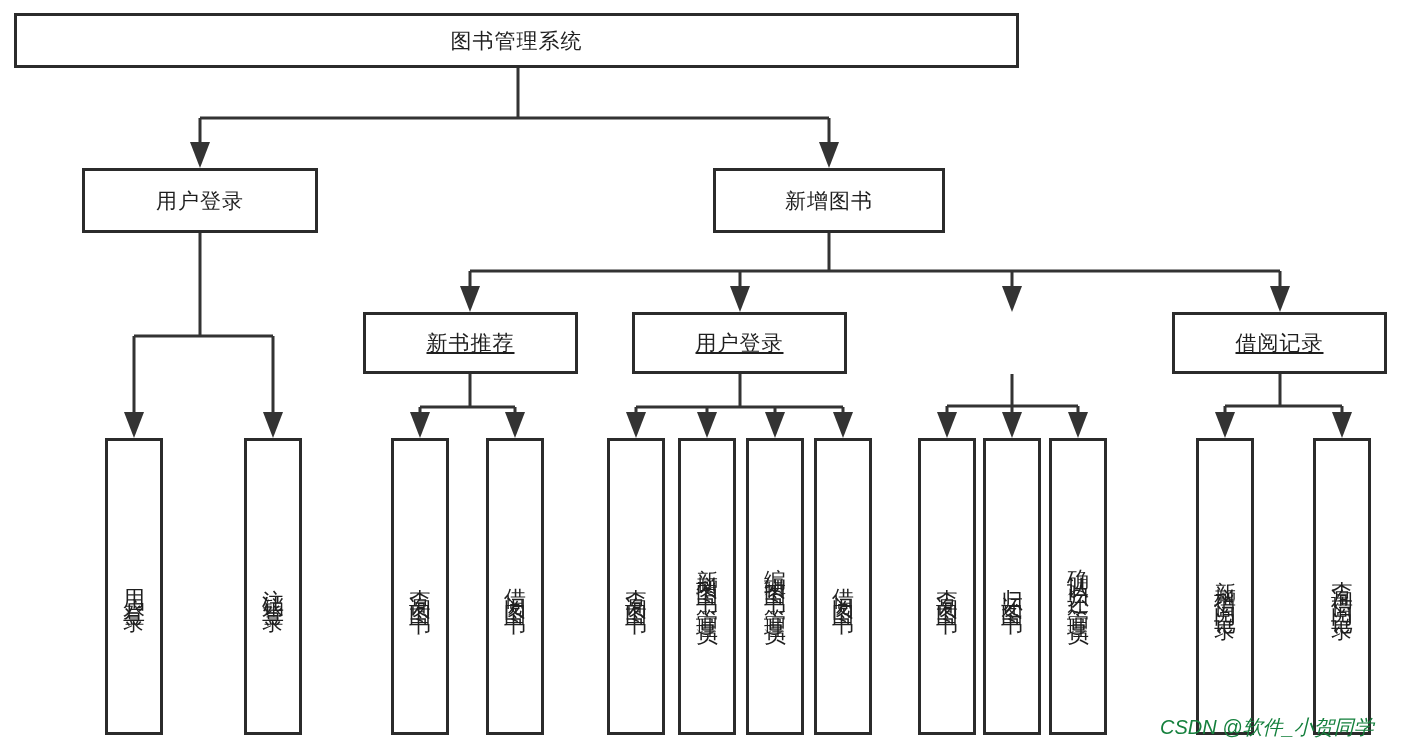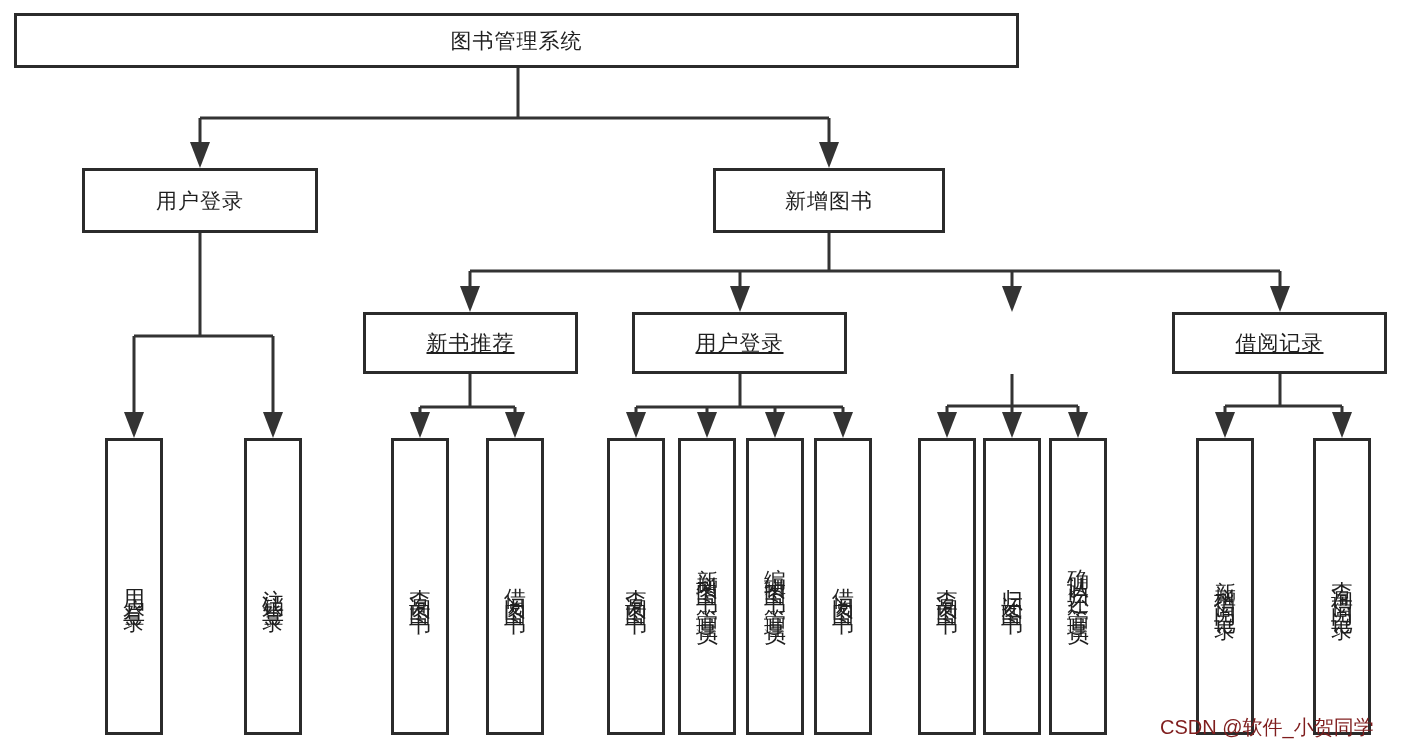--- a/index.html
+++ b/index.html
@@ -33,23 +33,24 @@
     text-orientation:mixed;
     font-size:22px;
     line-height:1;
     letter-spacing:8px;
     white-space:nowrap;
   }
   .watermark{
     position:absolute;
     left:1160px;top:714px;
     font-size:20px;
-    color:#7f1d1d;
+    color:#15803d;
     white-space:nowrap;
     z-index:10;
+    font-style:italic;
   }
 </style>
 </head>
 <body>
 
 <div class="canvas">
 
   <svg class="wires" width="1405" height="747" viewBox="0 0 1405 747">
 
     <g>

